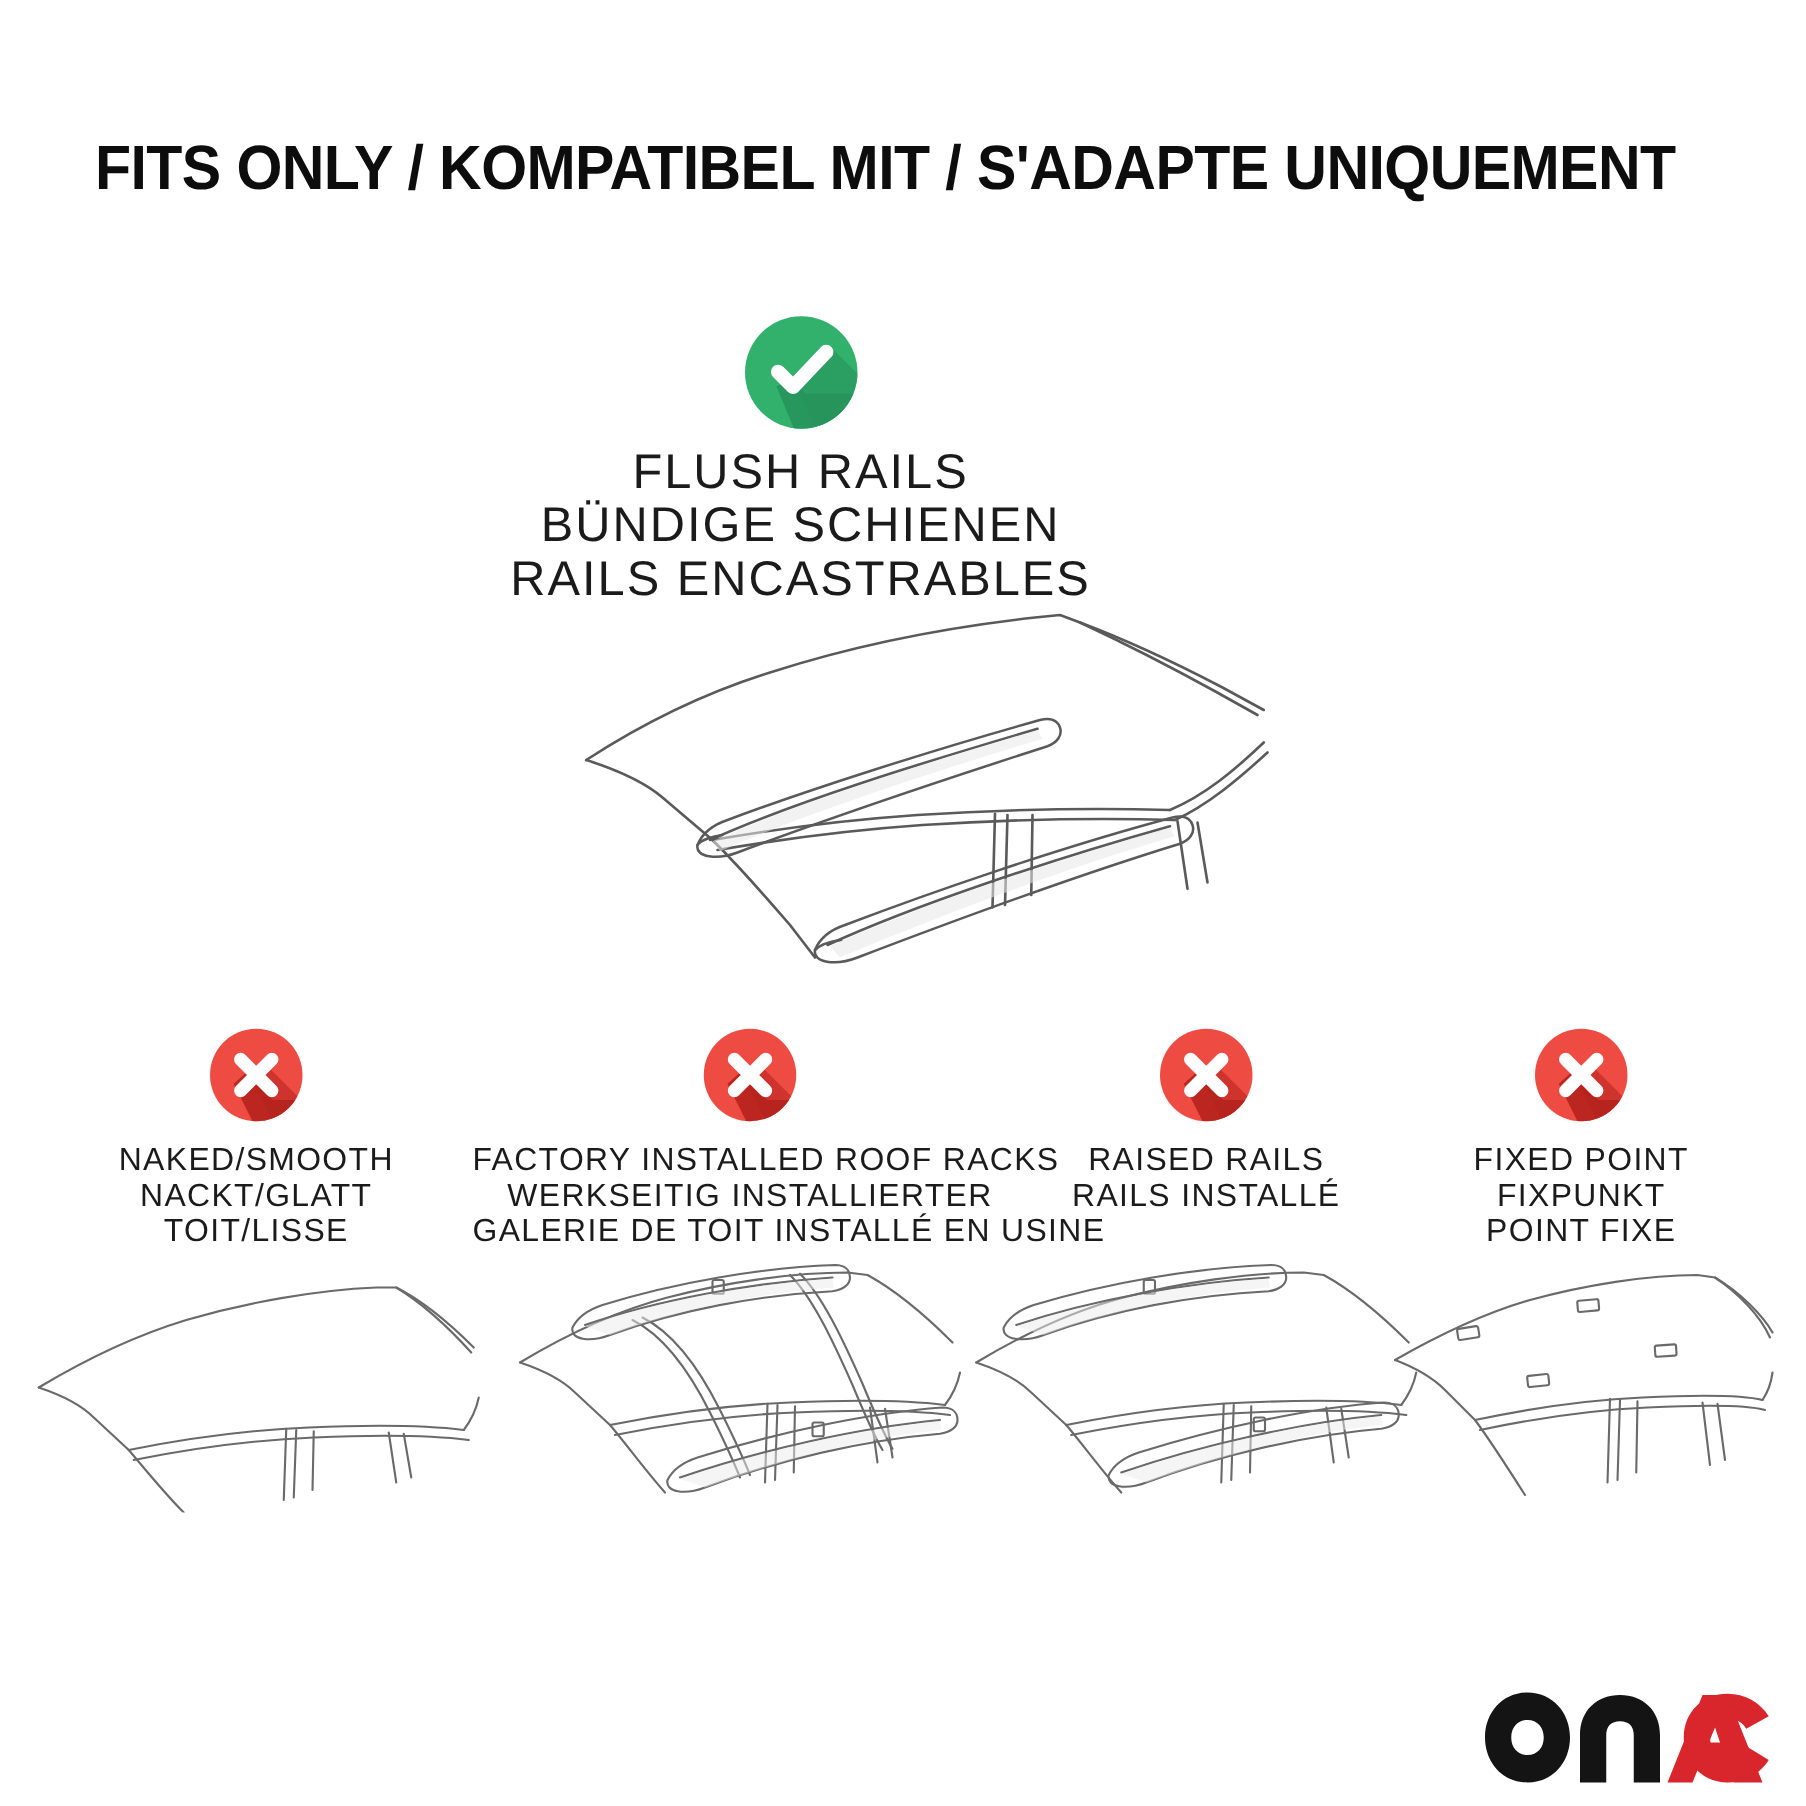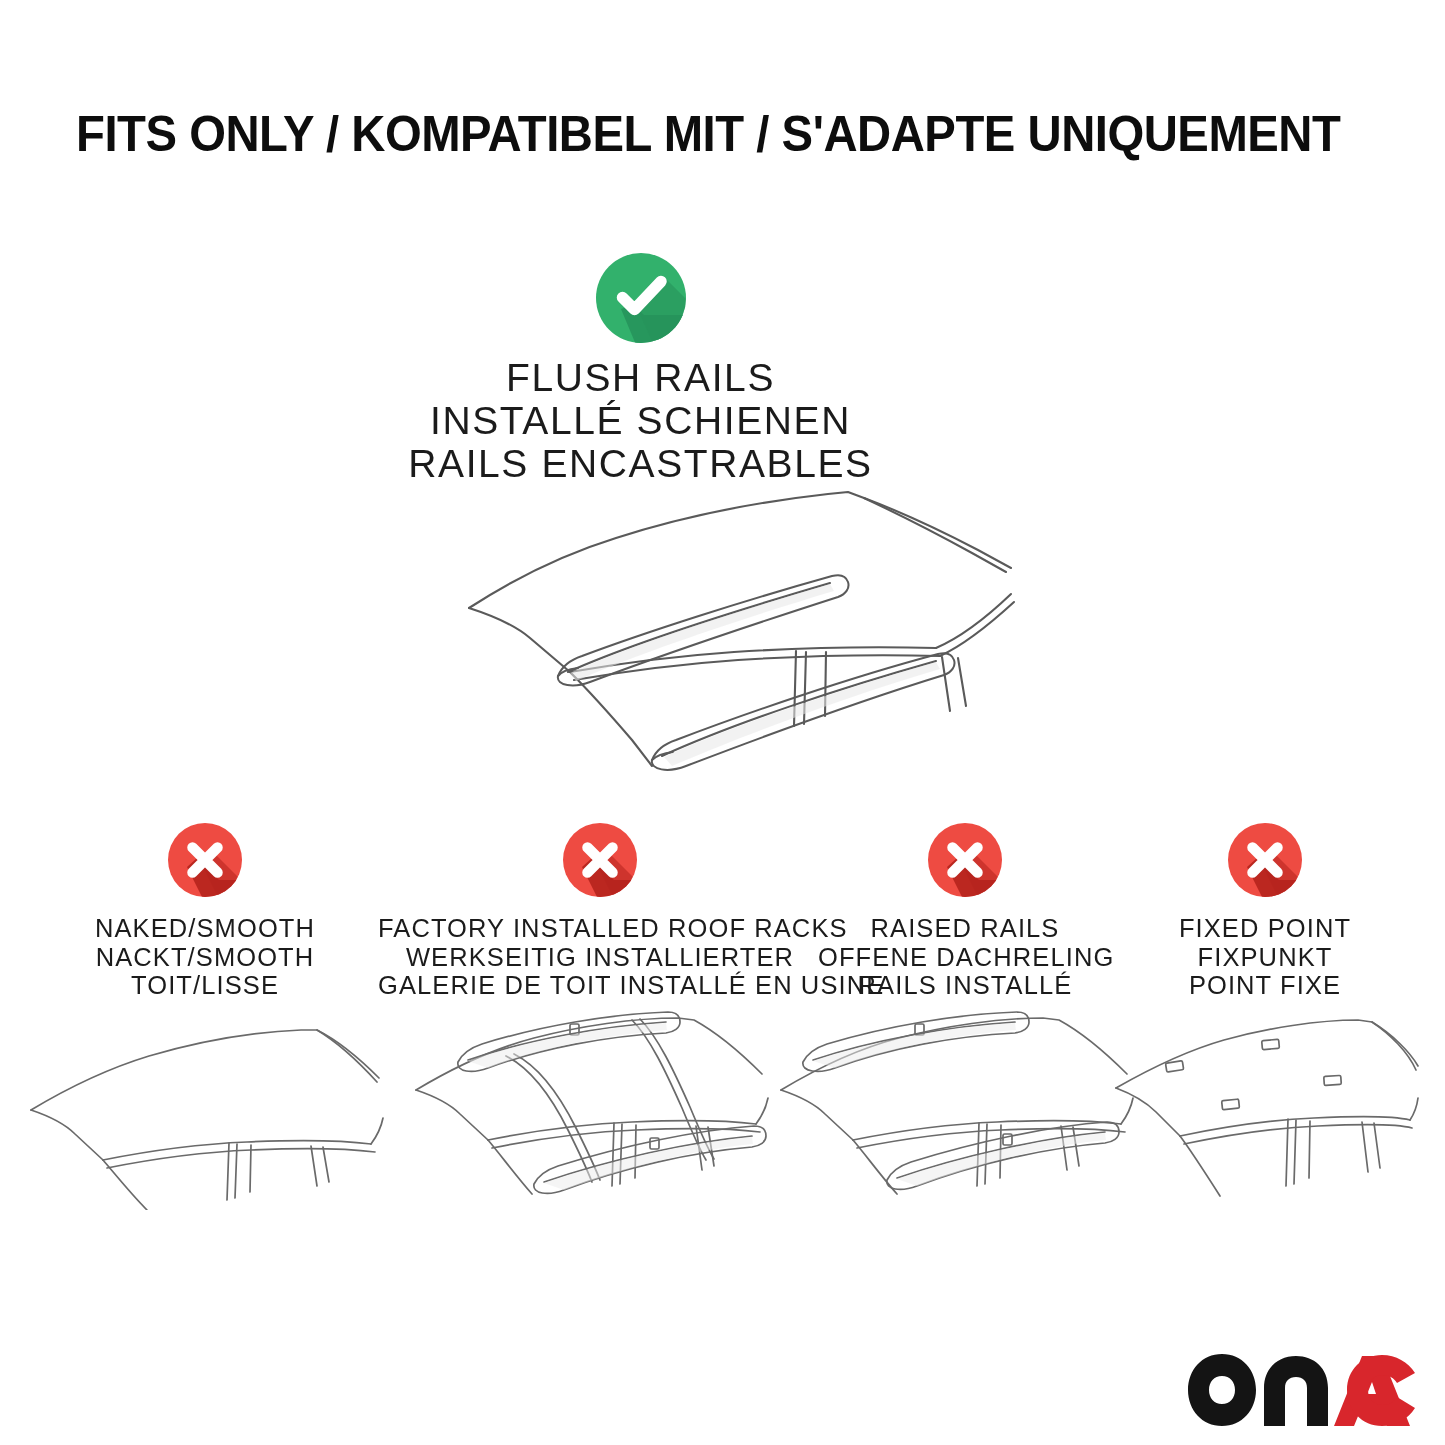--- a/index.html
+++ b/index.html
@@ -139,21 +139,21 @@
         <path d="M38 52 L49 63 L95 63 L95 100 L44 100 L26 57 Z" fill="#26935a" opacity="0.85"></path>
         <path d="M70 26 L95 51 L95 100 L62 100 L43 58 Z" fill="#26935a" opacity="0.6"></path>
       </g>
 
       <path d="M27.5 45.5 L39.5 57.5 L66 29.5" fill="none" stroke="#ffffff" stroke-width="11.5" stroke-linecap="round" stroke-linejoin="round"></path>
     </svg>
   </div>
 
   <div class="approved-labels">
     <div>FLUSH RAILS</div>
-    <div>INSTALLÉ SCHIENEN</div>
+    <div>BÜNDIGE SCHIENEN</div>
     <div>RAILS ENCASTRABLES</div>
   </div>
 </div>
 
 <div class="hero-roof">
   <svg viewBox="0 0 560 300" aria-hidden="true">
     <g fill="none" stroke="#5a5a5a" stroke-width="2.1" stroke-linecap="round" stroke-linejoin="round">
 
       <path d="M3 132 C40 108 92 80 150 62 C215 41 290 26 362 18 L382 16 L398 22
                C430 34 470 52 512 74 L545 92"></path>
@@ -210,21 +210,21 @@
           <g clip-path="url(#rc0)">
             <path d="M30 36 L52 58 L80 58 L80 85 L40 85 L20 45 Z" fill="#b5231d" opacity="0.9"></path>
             <path d="M46 30 L80 64 L80 85 L56 85 L36 45 Z" fill="#b5231d" opacity="0.55"></path>
           </g>
           <path d="M25.5 25.5 L50.5 50.5 M50.5 25.5 L25.5 50.5" stroke="#ffffff" stroke-width="10.5" stroke-linecap="round"></path>
         </svg>
       </div>
     </div>
     <div class="col-labels">
       <div>NAKED/SMOOTH</div>
-      <div>NACKT/SMOOTH</div>
+      <div>NACKT/GLATT</div>
       <div>TOIT/LISSE</div>
     </div>
     <div class="col-roof roof-0">
       <svg viewBox="0 0 360 200" aria-hidden="true">
         <g fill="none" stroke="#6a6a6a" stroke-width="1.7" stroke-linecap="round" stroke-linejoin="round">
           <path d="M6 100 C36 82 78 60 124 46 C172 32 228 22 276 20 L292 20
                    C312 30 334 48 354 68"></path>
           <path d="M292 20 C312 32 332 50 352 72"></path>
           <path d="M6 100 C24 106 40 114 50 124 L78 150"></path>
           <path d="M78 150 C90 164 106 184 122 200"></path>
@@ -319,21 +319,20 @@
           <g clip-path="url(#rc2)">
             <path d="M30 36 L52 58 L80 58 L80 85 L40 85 L20 45 Z" fill="#b5231d" opacity="0.9"></path>
             <path d="M46 30 L80 64 L80 85 L56 85 L36 45 Z" fill="#b5231d" opacity="0.55"></path>
           </g>
           <path d="M25.5 25.5 L50.5 50.5 M50.5 25.5 L25.5 50.5" stroke="#ffffff" stroke-width="10.5" stroke-linecap="round"></path>
         </svg>
       </div>
     </div>
     <div class="col-labels">
       <div>RAISED RAILS</div>
-      <div>OFFENE DACHRELING</div>
       <div>RAILS INSTALLÉ</div>
     </div>
     <div class="col-roof roof-2">
       <svg viewBox="0 0 380 212" aria-hidden="true">
         <g fill="none" stroke="#6a6a6a" stroke-width="1.7" stroke-linecap="round" stroke-linejoin="round">
           <path d="M6 92 C36 74 78 52 124 40 C170 28 224 20 268 20 L284 22
                    C306 34 330 54 352 76"></path>
           <path d="M6 92 C24 98 40 106 50 116 L78 142"></path>
           <path d="M78 142 C90 156 106 178 122 196"></path>
           <path d="M78 142 C118 134 172 126 222 124 C268 122 314 122 346 126"></path>

